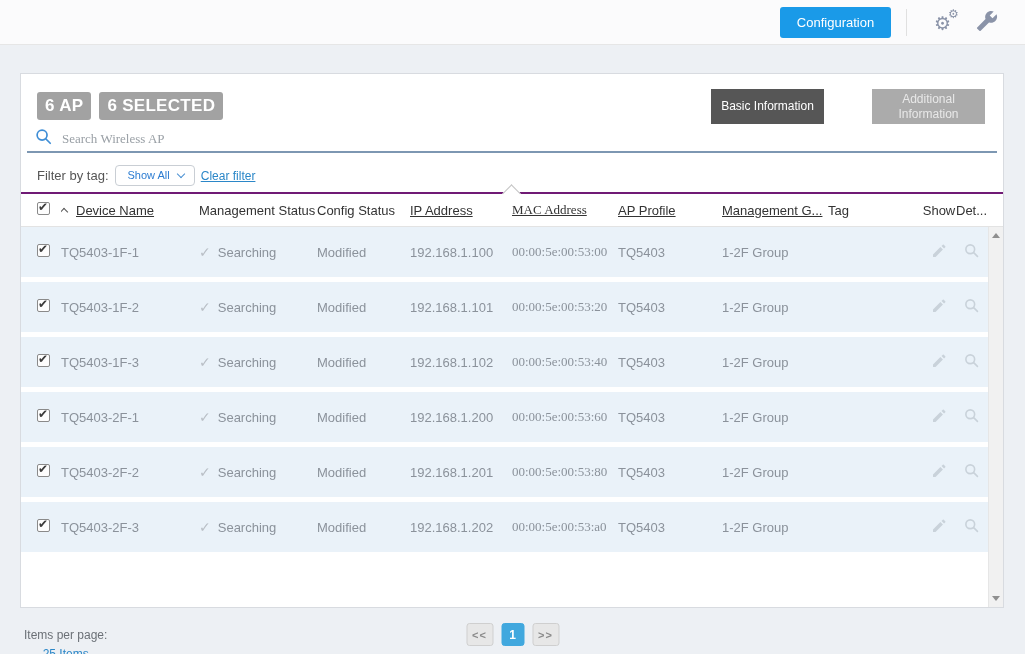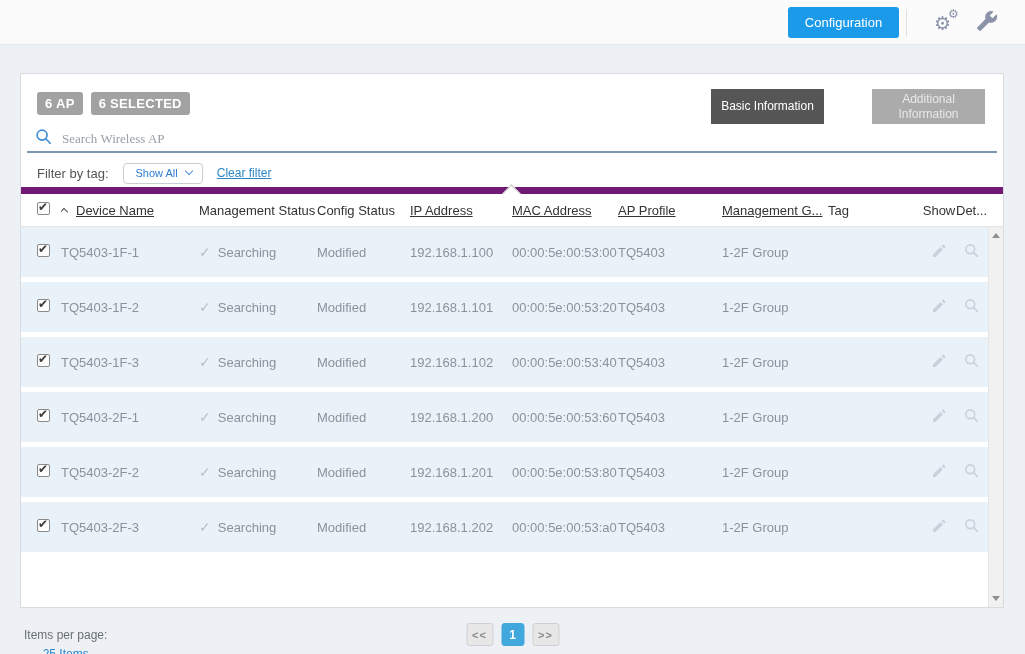--- a/index.html
+++ b/index.html
@@ -12,35 +12,35 @@
     color:#333;
   }
   
   .topbar {
     position:absolute; top:0; left:0; width:1025px; height:45px;
     background:#fbfbfc; border-bottom:1px solid #e6e6e6;
   }
   .config-btn {
     position:absolute; top:7px; left:780px; width:111px; height:31px;
     background:#1a9ae8; color:#fff; font-size:13px; border:none; border-radius:3px;
-    cursor:pointer; font-family:inherit;margin-left:8px;
+    cursor:pointer; font-family:inherit;
   }
   .topbar-divider { position:absolute; top:9px; left:906px; width:1px; height:27px; background:#e0e0e0; }
   .gear-wrap { position:absolute; top:8px; left:932px; width:30px; height:30px; color:#8a93a8; cursor:pointer; }
   .gear-big { position:absolute; left:2px; top:6px; font-size:19px; line-height:1; }
   .gear-small { position:absolute; left:16px; top:0px; font-size:12px; line-height:1; }
   .wrench-wrap { position:absolute; top:10px; left:976px; width:24px; height:24px; cursor:pointer; }
   
   .card {
     position:absolute; top:73px; left:20px; width:984px; height:535px;
     background:#fff; border:1px solid #d8dbe0;
   }
   .badges { position:absolute; top:18px; left:16px; display:flex; gap:8px; }
   .badge {
-    background:#a2a2a2; color:#fff; font-size:13px; font-weight:bold;
+    background:#a2a2a2; color:#fff; font-size:17px; font-weight:bold;
     padding:4px 8px; border-radius:3px; letter-spacing:.3px;
   }
   .tabs { position:absolute; top:15px; right:18px; display:flex;gap:48px; }
   .tab {
     width:113px; height:35px; font-size:12px; line-height:1.25;
     display:flex; align-items:center; justify-content:center; text-align:center;
     cursor:pointer; padding:2px 10px;
   }
   .tab.active { background:#565656; color:#fff; }
   .tab.inactive { background:#ababab; color:#e8e8e8; }
@@ -51,22 +51,22 @@
     border-bottom:2px solid #7d97b2;
   }
   .search-input {
     border:none; outline:none; flex:1; font-size:13px; color:#666;
     font-family:Liberation Serif, serif; background:transparent;
   }
   .search-input::placeholder { color:#9aa0a6; }
   
   .filter-row {
     position:absolute; top:85px; left:0; right:0; height:35px;
-    display:flex; align-items:center; gap:14px; padding:0 16px;
-    border-bottom:7px solid #701a75;
+    display:flex; align-items:center; gap:6px; padding:0 16px;
+    border-bottom:2px solid #701a75;
   }
   .filter-label { font-size:13px; color:#555; }
   .tag-dropdown {
     border:1px solid #c9ced4; border-radius:4px; background:#fff;
     font-size:11px; color:#2d7dd2; padding:3px 10px 4px 12px;
     display:flex; align-items:center; gap:8px; cursor:pointer;
   }
   .chev-down {
     display:inline-block; width:6px; height:6px; margin-top:-3px;
     border-right:1px solid #4a90d2; border-bottom:1px solid #4a90d2;
@@ -83,21 +83,21 @@
     position:absolute; top:-7px; left:484px; width:13px; height:13px;
     background:#fff; border-left:1px solid #c4c4c4; border-top:1px solid #c4c4c4;
     transform:rotate(45deg);
   }
   .th, .td { flex:0 0 auto; overflow:hidden; white-space:nowrap; }
   .col-check   { width:40px;  padding-left:16px; }
   .col-name    { width:138px; display:flex; align-items:center; gap:9px; }
   .col-mgmt    { width:118px; }
   .col-config  { width:93px;  }
   .col-ip      { width:102px; }
-  .col-mac     { width:106px; }
+  .col-mac     { width:106px;font-family:Liberation Serif, serif; }
   .col-profile { width:104px; }
   .col-group   { width:106px; }
   .col-tag     { width:94px;  }
   .col-edit    { width:34px;  text-align:center; }
   .col-det     { width:30px;  text-align:center; }
   .sortable { text-decoration:underline; cursor:pointer; }
   .chev-up {
     display:inline-block; width:6px; height:6px; margin-top:3px;
     border-left:1.5px solid #555; border-top:1.5px solid #555;
     transform:rotate(45deg);

